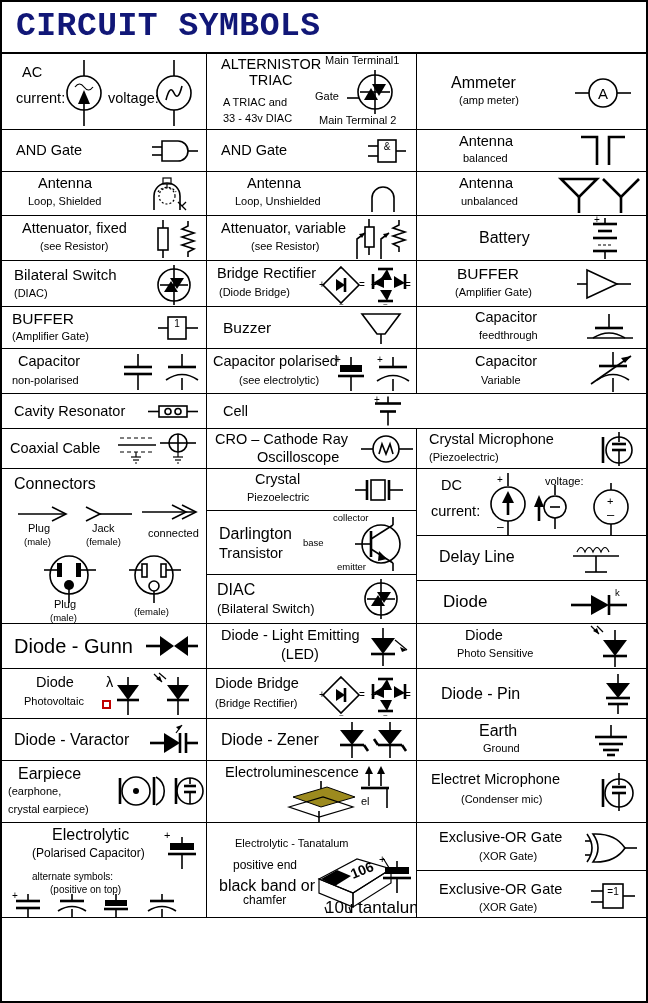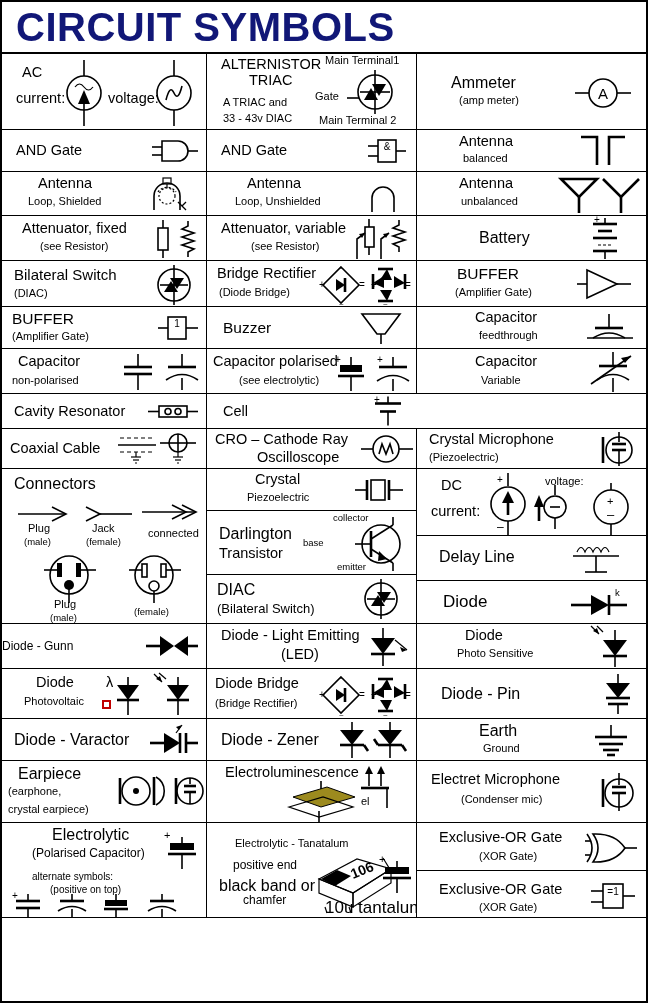--- a/index.html
+++ b/index.html
@@ -4,22 +4,22 @@
 <title>Circuit Symbols</title>
 <style>
   html,body{margin:0;padding:0;background:#fff;}
   body{font-family:"Liberation Sans","DejaVu Sans",sans-serif;}
   #page{width:648px;height:1003px;position:relative;box-sizing:border-box;
         border:2px solid #000;background:#fff;overflow:hidden;}
 
   
   #header{height:52px;border-bottom:2px solid #000;display:flex;align-items:center;
           padding-left:14px;box-sizing:border-box;}
-  #header .ttl{font-size:40px;font-weight:bold;letter-spacing:.5px;color:#111777;
-               line-height:40px;font-family:Liberation Sans, sans-serif;}
+  #header .ttl{font-size:33px;font-weight:bold;letter-spacing:.5px;color:#111777;
+               line-height:40px;font-family:Liberation Mono, monospace;}
 
   
   .row{display:flex;border-bottom:1.6px solid #000;box-sizing:border-box;}
   .row:last-child{border-bottom:none;}
   .cell{box-sizing:border-box;border-right:1.6px solid #000;position:relative;
         display:flex;align-items:center;overflow:hidden;}
   .cell:last-child{border-right:none;}
   .c1{width:205px;}
   .c2{width:210px;}
   .c3{width:229px;}
@@ -569,21 +569,21 @@
           <polygon class="fl" points="22,2 22,22 40,12"></polygon>
           <line class="stb" x1="40" y1="2" x2="40" y2="22"></line>
           <line class="stb" x1="40" y1="12" x2="58" y2="12"></line>
         </svg>
       </div>
     </div>
   </div>
 
   <div class="row" style="height:45px">
     <div class="cell c1">
-      <div class="t1" style="padding-left:0;font-size:12px">Diode  - Gunn</div>
+      <div class="t1" style="padding-left:12px;font-size:20px">Diode  - Gunn</div>
       <svg class="symr" width="56" height="24">
         <line class="stb" x1="2" y1="12" x2="16" y2="12"></line>
         <polygon class="fl" points="16,2 16,22 30,12"></polygon>
         <polygon class="fl" points="44,2 44,22 30,12"></polygon>
         <line class="stb" x1="44" y1="12" x2="54" y2="12"></line>
       </svg>
     </div>
     <div class="cell c2">
       <div style="width:100%;position:relative;height:100%">
         <div class="t1" style="position:absolute;left:14px;top:3px">Diode  - Light Emitting</div>

